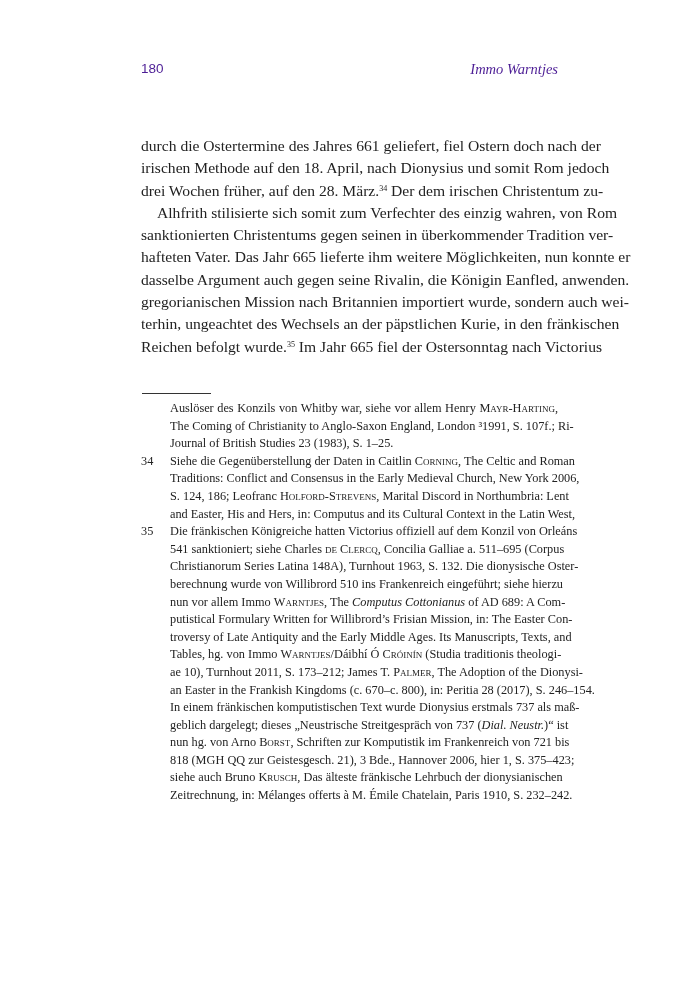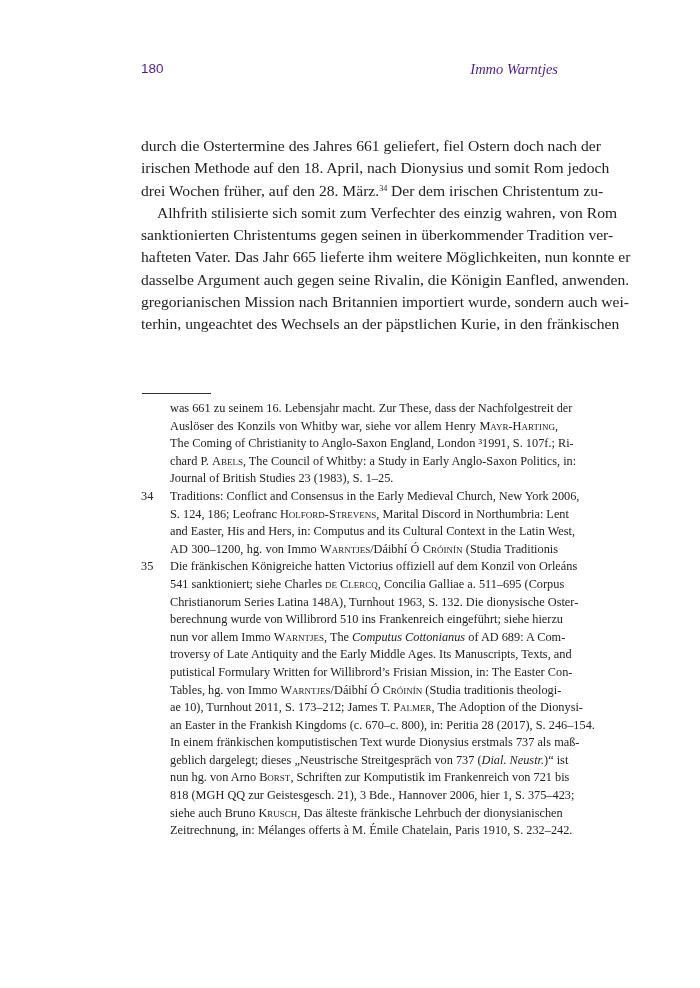--- a/index.html
+++ b/index.html
@@ -129,48 +129,47 @@
   <div class="body-text">
     <span class="line">durch die Ostertermine des Jahres 661 geliefert, fiel Ostern doch nach der</span>
     <span class="line">irischen Methode auf den 18. April, nach Dionysius und somit Rom jedoch</span>
     <span class="line"><span>drei Wochen früher, auf den 28. März.</span><sup>34</sup><span> Der dem irischen Christentum zu-</span></span>
     <span class="line indent">Alhfrith stilisierte sich somit zum Verfechter des einzig wahren, von Rom</span>
     <span class="line">sanktionierten Christentums gegen seinen in überkommender Tradition ver-</span>
     <span class="line">hafteten Vater. Das Jahr 665 lieferte ihm weitere Möglichkeiten, nun konnte er</span>
     <span class="line">dasselbe Argument auch gegen seine Rivalin, die Königin Eanfled, anwenden.</span>
     <span class="line">gregorianischen Mission nach Britannien importiert wurde, sondern auch wei-</span>
     <span class="line">terhin, ungeachtet des Wechsels an der päpstlichen Kurie, in den fränkischen</span>
+    <span class="line"><span>Reichen befolgt wurde.</span><sup>35</sup> <span>Im Jahr 665 fiel der Ostersonntag nach Victorius</span></span>
   </div>
 
   <div class="rule"></div>
 
   <div class="footnotes">
     <div class="fn">
-        <span class="line">was 661 zu seinem 16. Lebensjahr macht. Zur These, dass der Nachfolgestreit der</span>
         <span class="line">Auslöser des Konzils von Whitby war, siehe vor allem Henry <span class="sc">Mayr-Harting</span>,</span>
         <span class="line">The Coming of Christianity to Anglo-Saxon England, London ³1991, S. 107f.; Ri-</span>
-        <span class="line">chard P. <span class="sc">Abels</span>, The Council of Whitby: a Study in Early Anglo-Saxon Politics, in:</span>
         <span class="line end">Journal of British Studies 23 (1983), S. 1–25.</span>
       </div>
     <div class="fn">
       <span class="fn-num">34</span>
+    <span class="line">Siehe die Gegenüberstellung der Daten in Caitlin <span class="sc">Corning</span>, The Celtic and Roman</span>
         <span class="line">Traditions: Conflict and Consensus in the Early Medieval Church, New York 2006,</span>
         <span class="line">S. 124, 186; Leofranc <span class="sc">Holford-Strevens</span>, Marital Discord in Northumbria: Lent</span>
         <span class="line">and Easter, His and Hers, in: Computus and its Cultural Context in the Latin West,</span>
-        <span class="line">AD 300–1200, hg. von Immo <span class="sc">Warntjes</span>/Dáibhí Ó <span class="sc">Cróinín</span> (Studia Traditionis</span>
       </div>
     <div class="fn">
       <span class="fn-num">35</span>
     <span class="line">Die fränkischen Königreiche hatten Victorius offiziell auf dem Konzil von Orleáns</span>
         <span class="line">541 sanktioniert; siehe Charles <span class="sc">de Clercq</span>, Concilia Galliae a. 511–695 (Corpus</span>
         <span class="line">Christianorum Series Latina 148A), Turnhout 1963, S. 132. Die dionysische Oster-</span>
         <span class="line">berechnung wurde von Willibrord 510 ins Frankenreich eingeführt; siehe hierzu</span>
         <span class="line">nun vor allem Immo <span class="sc">Warntjes</span>, The <span class="it">Computus Cottonianus</span> of AD 689: A Com-</span>
+        <span class="line">putistical Formulary Written for Willibrord’s Frisian Mission, in: The Easter Con-</span>
         <span class="line">troversy of Late Antiquity and the Early Middle Ages. Its Manuscripts, Texts, and</span>
-        <span class="line">putistical Formulary Written for Willibrord’s Frisian Mission, in: The Easter Con-</span>
         <span class="line">Tables, hg. von Immo <span class="sc">Warntjes</span>/Dáibhí Ó <span class="sc">Cróinín</span> (Studia traditionis theologi-</span>
         <span class="line">ae 10), Turnhout 2011, S. 173–212; James T. <span class="sc">Palmer</span>, The Adoption of the Dionysi-</span>
         <span class="line">an Easter in the Frankish Kingdoms (c. 670–c. 800), in: Peritia 28 (2017), S. 246–154.</span>
         <span class="line">In einem fränkischen komputistischen Text wurde Dionysius erstmals 737 als maß-</span>
         <span class="line">geblich dargelegt; dieses „Neustrische Streitgespräch von 737 (<span class="it">Dial. Neustr.</span>)“ ist</span>
         <span class="line">nun hg. von Arno <span class="sc">Borst</span>, Schriften zur Komputistik im Frankenreich von 721 bis</span>
         <span class="line">818 (MGH QQ zur Geistesgesch. 21), 3 Bde., Hannover 2006, hier 1, S. 375–423;</span>
         <span class="line">siehe auch Bruno <span class="sc">Krusch</span>, Das älteste fränkische Lehrbuch der dionysianischen</span>
         <span class="line end">Zeitrechnung, in: Mélanges offerts à M. Émile Chatelain, Paris 1910, S. 232–242.</span>
       </div>

